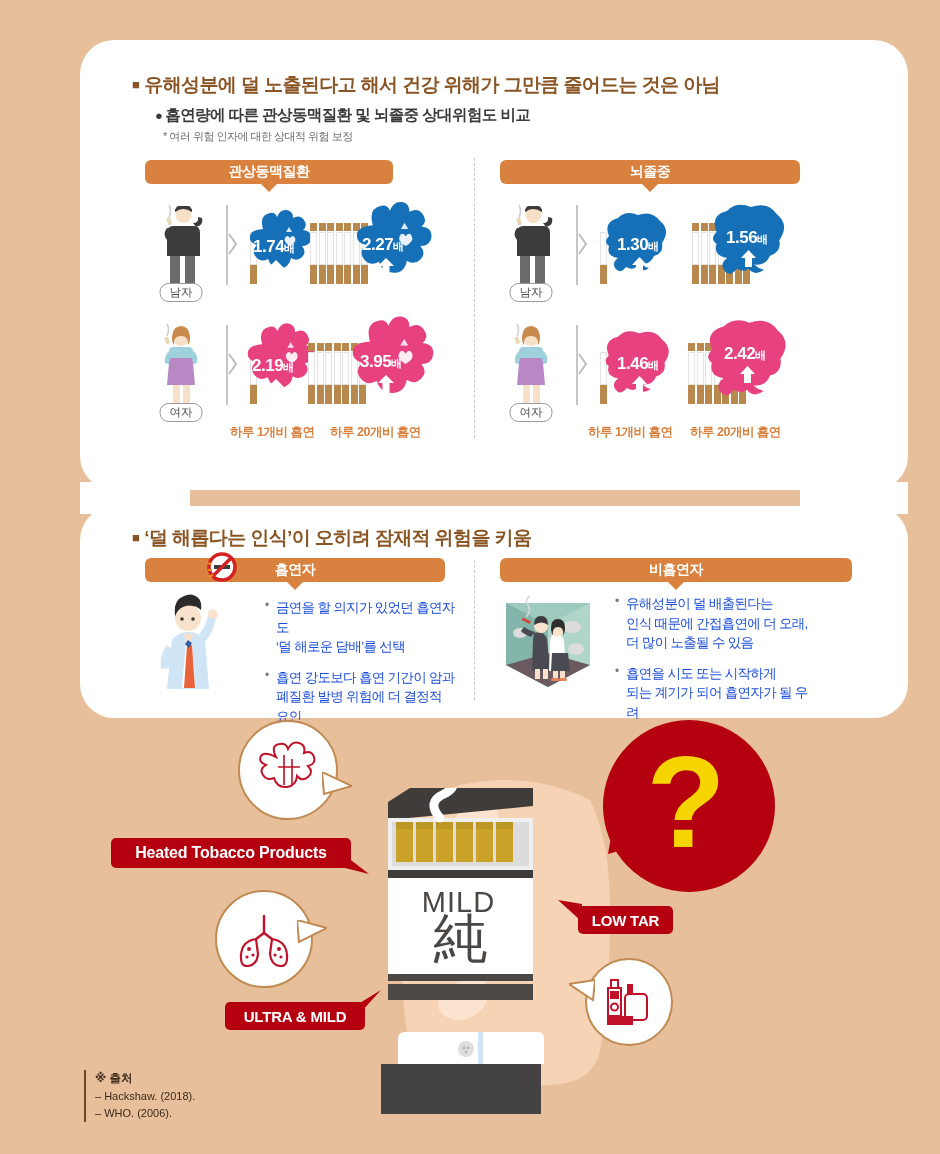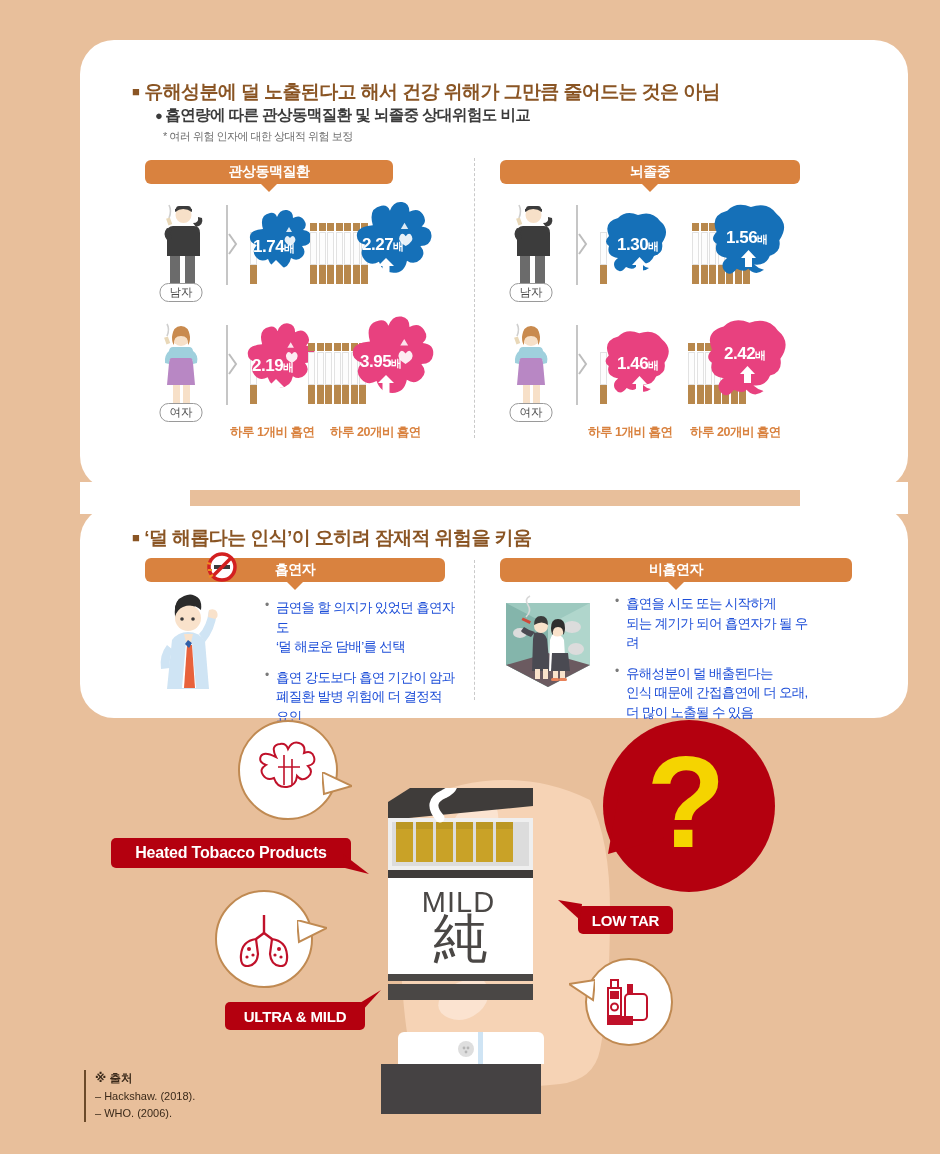--- a/index.html
+++ b/index.html
@@ -115,21 +115,21 @@
   .src b { font-size: 11.5px; }
 </style>
 </head>
 <body>
 
 <div class="card" id="card-top"></div>
 <div class="bridge" id="bridge-l"></div>
 <div class="bridge" id="bridge-r"></div>
 <div class="card" id="card-bot"></div>
 
-<div class="h-main" style="left:132px; top:72px;margin-top:7px;">
+<div class="h-main" style="left:132px; top:72px;">
   <span class="sq">■</span><span>유해성분에 덜 노출된다고 해서 건강 위해가 그만큼 줄어드는 것은 아님</span>
 </div>
 <div class="h-sub" style="left:155px; top:105px;">
   <span class="dot">●</span><span>흡연량에 따른 관상동맥질환 및 뇌졸중 상대위험도 비교</span>
 </div>
 <div class="h-note" style="left:163px; top:129px;">* 여러 위험 인자에 대한 상대적 위험 보정</div>
 
 <div class="vdivider" style="left:474px; top:158px; height:280px;"></div>
 
 <div class="pill" style="left:145px; top:160px; width:248px;">
@@ -581,25 +581,25 @@
   <circle cx="60" cy="34" r="7" fill="#f9e2cb"></circle>
   <path d="M53 33 q0 -9 7 -9 q7 0 7 9 q0 5 -2 7 q1 -8 -5 -8 q-6 0 -5 8 q-2 -2 -2 -7z" fill="#2e2e2e"></path>
   <path d="M56 36 q3 3 7 0 l1 4 q-5 3 -9 0z" fill="#f9e2cb"></path>
   <rect x="55" y="76" width="5" height="8" fill="#f9e2cb"></rect>
   <rect x="62" y="76" width="5" height="8" fill="#f9e2cb"></rect>
   <rect x="53" y="83" width="8" height="3" rx="1.5" fill="#e8825a"></rect>
   <rect x="61" y="83" width="8" height="3" rx="1.5" fill="#e8825a"></rect>
 </svg>
 
 <ul class="blist" style="left:615px; top:594px; width:200px;">
-  <li>흡연을 시도 또는 시작하게
-되는 계기가 되어 흡연자가 될 우려</li>
   <li>유해성분이 덜 배출된다는
 인식 때문에 간접흡연에 더 오래,
 더 많이 노출될 수 있음</li>
+  <li>흡연을 시도 또는 시작하게
+되는 계기가 되어 흡연자가 될 우려</li>
 </ul>
 
 <svg style="position:absolute;left:300px;top:740px;" width="340" height="414">
   <path d="M120 60 q-20 40 -20 110 q0 90 10 140 q6 30 40 34 q60 6 110 0 q34 -4 40 -34 q10 -50 10 -140 q0 -70 -20 -110 q-40 -20 -85 -20 q-45 0 -85 20z" fill="#f6d3b5"></path>
   <path d="M186 58 q-26 6 -34 26 q-6 16 8 22 q14 6 28 -6 q12 -10 10 -26 q-2 -14 -12 -16z" fill="#fbe3d0"></path>
   <path d="M170 120 q-30 4 -38 24 q-6 16 10 22 q16 6 32 -8 q12 -10 9 -26 q-3 -12 -13 -12z" fill="#fbe3d0"></path>
   <path d="M172 180 q-30 4 -38 22 q-6 16 10 22 q16 6 32 -8 q12 -10 9 -24 q-3 -12 -13 -12z" fill="#fbe3d0"></path>
   <path d="M176 238 q-28 4 -36 20 q-6 14 9 20 q15 6 30 -6 q11 -10 9 -22 q-2 -12 -12 -12z" fill="#fbe3d0"></path>
 </svg>
 

